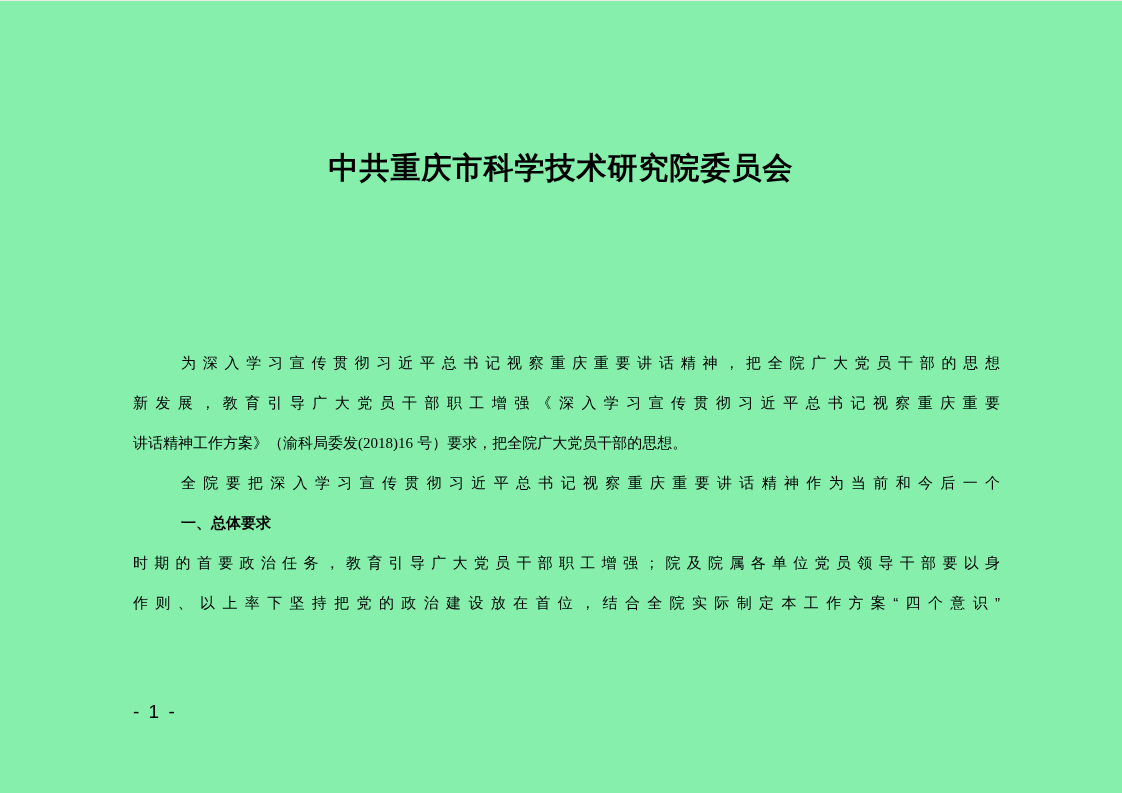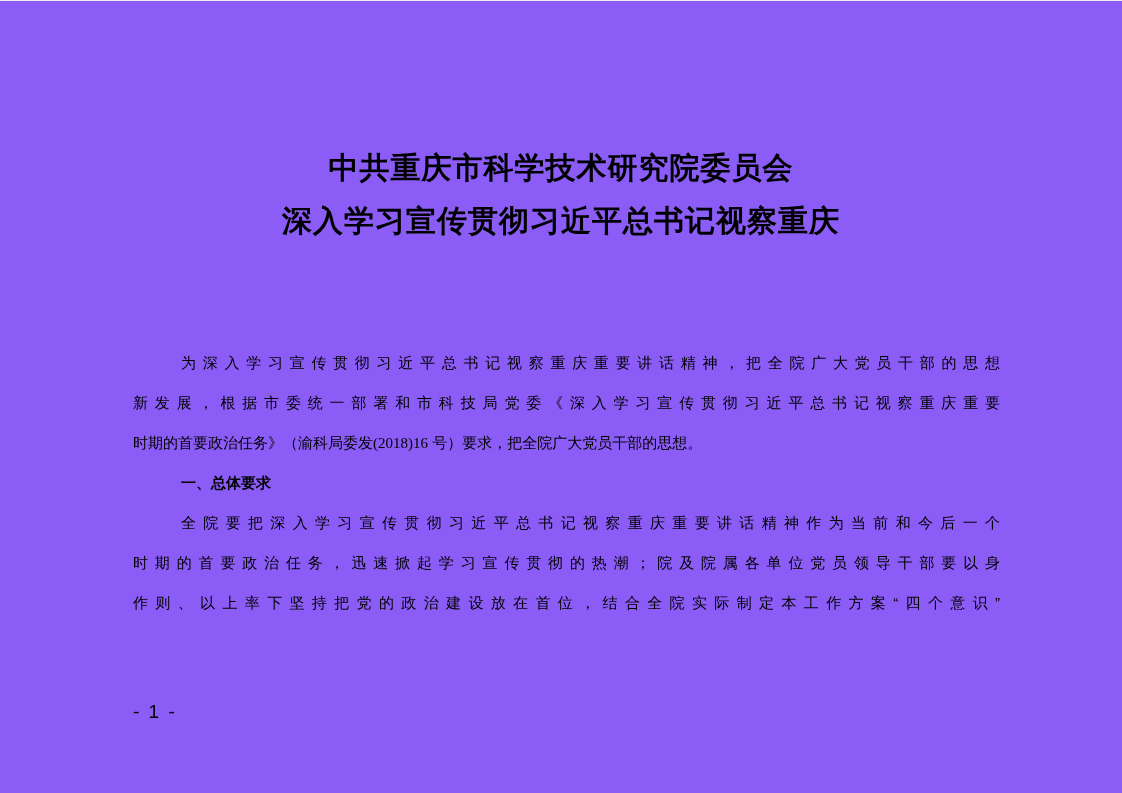--- a/index.html
+++ b/index.html
@@ -11,21 +11,21 @@
     width: 1122px;
     height: 793px;
     overflow: hidden;
     font-family: "Liberation Sans", sans-serif;
     color: #000000;
   }
   .page {
     position: relative;
     width: 1122px;
     height: 793px;
-    background: #8b5cf6;
+    background: #86efac;
     border-top: 1px solid #ececec;
     box-sizing: border-box;
   }
   .title-block {
     position: absolute;
     top: 140px;
     left: 0;
     width: 1122px;
     text-align: center;
     font-size: 30px;
@@ -69,28 +69,27 @@
     letter-spacing: 2px;
   }
 </style>
 </head>
 <body>
 
 <div class="page">
 
   <div class="title-block">
     <div class="title-line">中共重庆市科学技术研究院委员会</div>
-    <div class="title-line">深入学习宣传贯彻习近平总书记视察重庆</div>
   </div>
 
   <div class="body-block">
     <div class="line just indent">为深入学习宣传贯彻习近平总书记视察重庆重要讲话精神，把全院广大党员干部的思想</div>
-    <div class="line just">新发展，根据市委统一部署和市科技局党委《深入学习宣传贯彻习近平总书记视察重庆重要</div>
-    <div class="line"><span>时期的首要政治任务》（渝科局委发</span><span class="docnum">(2018)16</span><span> 号）要求，把全院广大党员干部的思想。</span></div>
+    <div class="line just">新发展，教育引导广大党员干部职工增强《深入学习宣传贯彻习近平总书记视察重庆重要</div>
+    <div class="line"><span>讲话精神工作方案》（渝科局委发</span><span class="docnum">(2018)16</span><span> 号）要求，把全院广大党员干部的思想。</span></div>
+    <div class="line just indent">全院要把深入学习宣传贯彻习近平总书记视察重庆重要讲话精神作为当前和今后一个</div>
     <div class="line heading indent">一、总体要求</div>
-    <div class="line just indent">全院要把深入学习宣传贯彻习近平总书记视察重庆重要讲话精神作为当前和今后一个</div>
-    <div class="line just">时期的首要政治任务，迅速掀起学习宣传贯彻的热潮；院及院属各单位党员领导干部要以身</div>
+    <div class="line just">时期的首要政治任务，教育引导广大党员干部职工增强；院及院属各单位党员领导干部要以身</div>
     <div class="line just">作则、以上率下坚持把党的政治建设放在首位，结合全院实际制定本工作方案“四个意识”</div>
   </div>
 
   <div class="pagenum">- 1 -</div>
 
 </div>
 
 </body></html>

